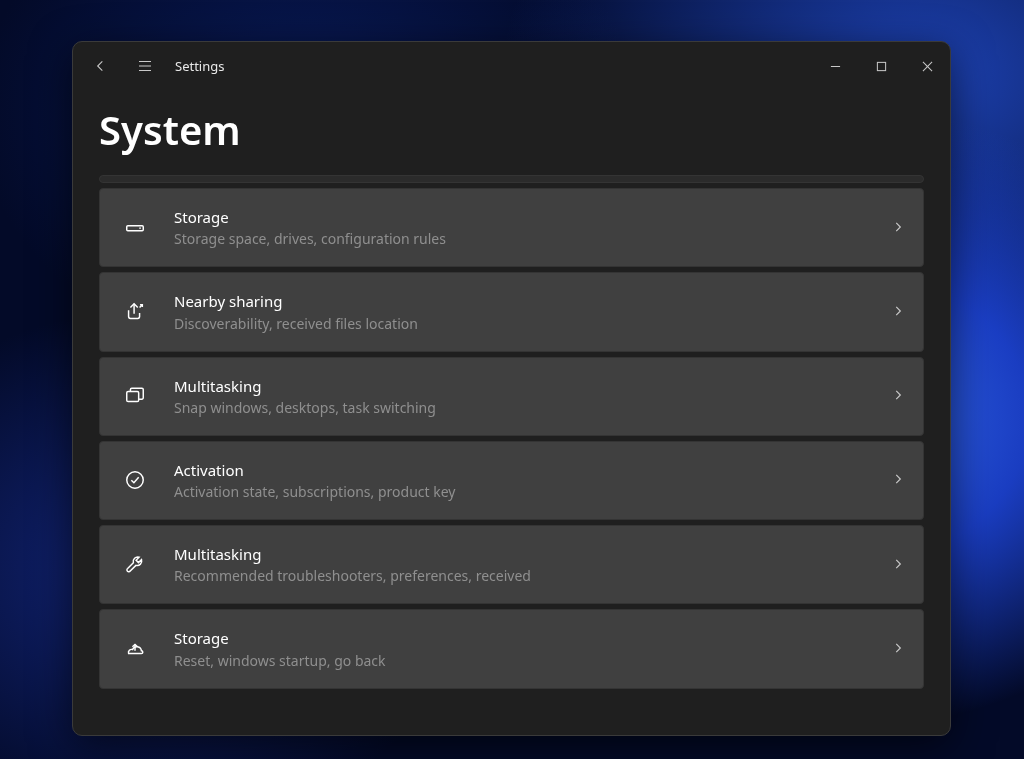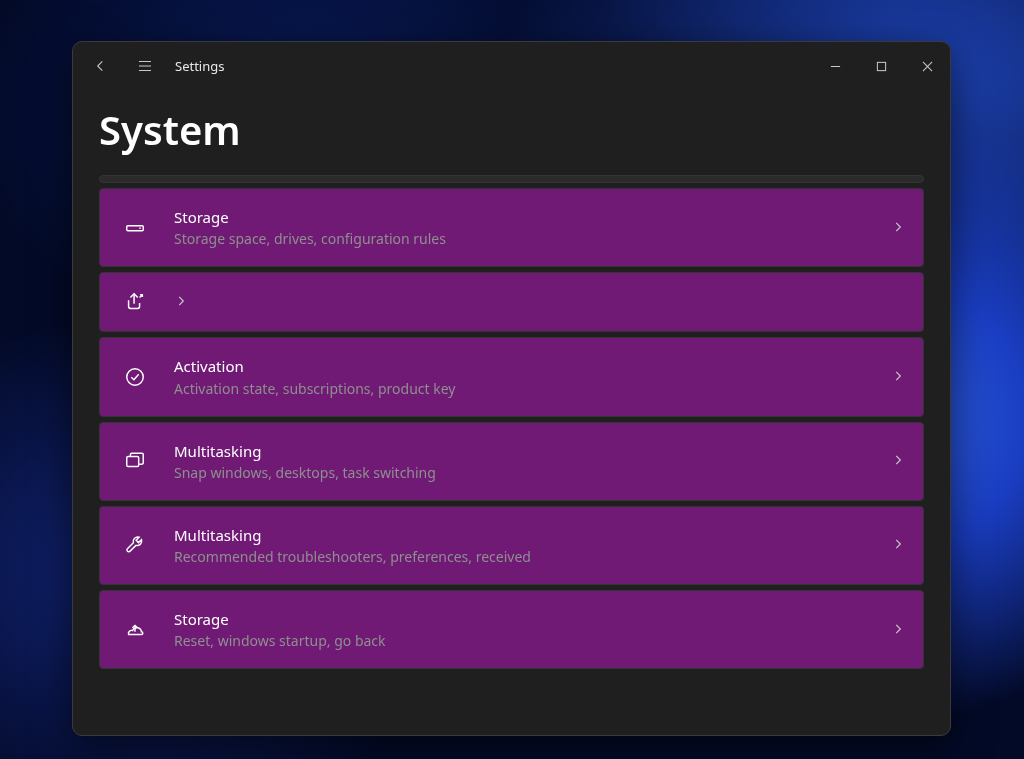--- a/index.html
+++ b/index.html
@@ -54,21 +54,21 @@
       flex: 1; min-height: 0; overflow: hidden;
       display: flex; flex-direction: column; gap: 5px;
     }
 
     .stub-card {
       height: 8px; background: #2b2b2b; border-radius: 4px; border: 1px solid #343434;
     }
 
     .setting-card {
       display: flex; align-items: center; gap: 22px;
-      background: #701a75;
+      background: #404040;
       border: 1px solid #343434;
       border-radius: 4px;
       padding: 18px 18px 18px 18px;
       cursor: pointer;
     }
     .icon-slot { width: 34px; display: flex; align-items: center; justify-content: center; color: #ffffff; }
     .icon-slot svg { width: 22px; height: 22px; stroke: #ffffff; fill: none; stroke-width: 1.6; }
     .text-stack { flex: 1; min-width: 0; }
     .item-title { color: #ffffff; font-size: 15px; font-weight: 400; line-height: 1.35; }
     .item-desc { color: #8f8f8f; font-size: 14px; font-weight: 400; margin-top: 2px; }
@@ -144,51 +144,55 @@
         <div class="setting-card">
           <div class="icon-slot">
             <svg viewBox="0 0 24 24">
                 <path d="M5 10 V17 a2 2 0 0 0 2 2 H15 a2 2 0 0 0 2-2 V13"></path>
                 <path d="M11 14 V3"></path>
                 <path d="M7 7 L11 3 L15 7"></path>
                 <path d="M17 7 L20 4"></path>
                 <path d="M17.5 4 H20 V6.5"></path>
               </svg>
           </div>
+          <div class="text-stack">
+            <div class="item-title">Nearby sharing</div>
+            <div class="item-desc">Discoverability, received files location</div>
+          </div>
+          <div class="chevron"><svg viewBox="0 0 24 24">
+                <path d="M9 5 L16 12 L9 19"></path>
+              </svg></div>
+        </div>
+
+        <div class="setting-card">
+          <div class="icon-slot">
+            <svg viewBox="0 0 24 24">
+                <rect x="3" y="7" width="13" height="11" rx="1.5"></rect>
+                <path d="M7 7 V5 a1.5 1.5 0 0 1 1.5-1.5 H19.5 A1.5 1.5 0 0 1 21 5 V14 a1.5 1.5 0 0 1-1.5 1.5 H16"></path>
+              </svg>
+          </div>
+          <div class="text-stack">
+            <div class="item-title">Multitasking</div>
+            <div class="item-desc">Snap windows, desktops, task switching</div>
+          </div>
           <div class="chevron"><svg viewBox="0 0 24 24">
                 <path d="M9 5 L16 12 L9 19"></path>
               </svg></div>
         </div>
 
         <div class="setting-card">
           <div class="icon-slot">
             <svg viewBox="0 0 24 24">
                 <circle cx="12" cy="12" r="9"></circle>
                 <path d="M8 12.2 L10.8 15 L16 9"></path>
               </svg>
           </div>
           <div class="text-stack">
             <div class="item-title">Activation</div>
             <div class="item-desc">Activation state, subscriptions, product key</div>
-          </div>
-          <div class="chevron"><svg viewBox="0 0 24 24">
-                <path d="M9 5 L16 12 L9 19"></path>
-              </svg></div>
-        </div>
-
-        <div class="setting-card">
-          <div class="icon-slot">
-            <svg viewBox="0 0 24 24">
-                <rect x="3" y="7" width="13" height="11" rx="1.5"></rect>
-                <path d="M7 7 V5 a1.5 1.5 0 0 1 1.5-1.5 H19.5 A1.5 1.5 0 0 1 21 5 V14 a1.5 1.5 0 0 1-1.5 1.5 H16"></path>
-              </svg>
-          </div>
-          <div class="text-stack">
-            <div class="item-title">Multitasking</div>
-            <div class="item-desc">Snap windows, desktops, task switching</div>
           </div>
           <div class="chevron"><svg viewBox="0 0 24 24">
                 <path d="M9 5 L16 12 L9 19"></path>
               </svg></div>
         </div>
 
         <div class="setting-card">
           <div class="icon-slot">
             <svg viewBox="0 0 24 24">
                 <path d="M16.5 3.5 a5 5 0 0 0-6.3 6.1 L4 15.8 a2 2 0 1 0 2.8 2.8 L13 12.4 a5 5 0 0 0 6.1-6.3 L15.8 9.4 13.2 6.8 Z"></path>

